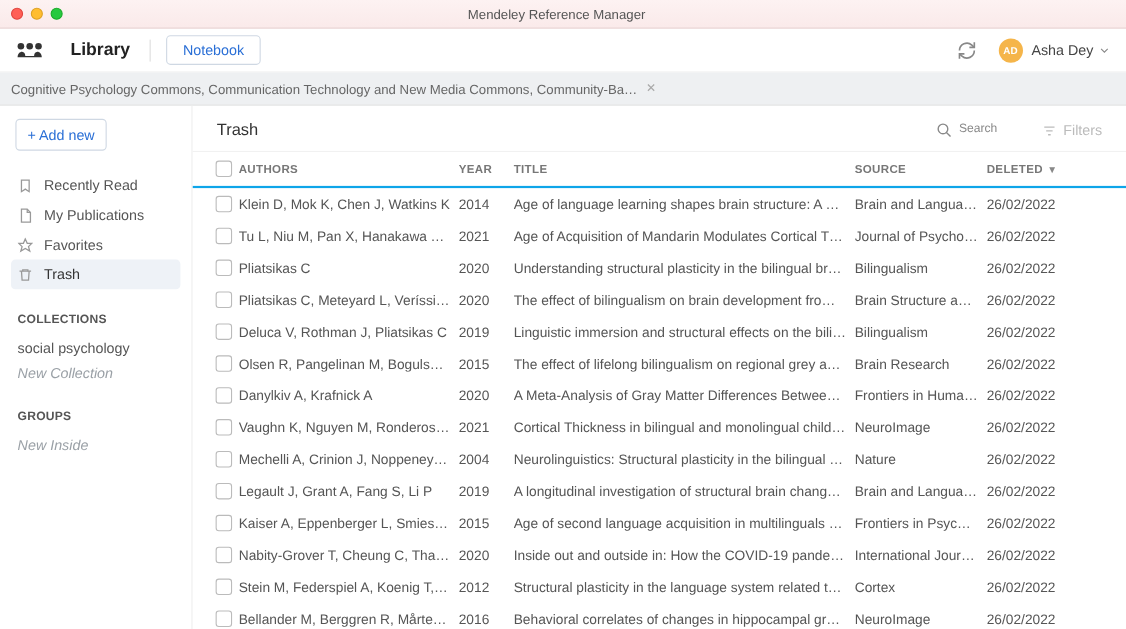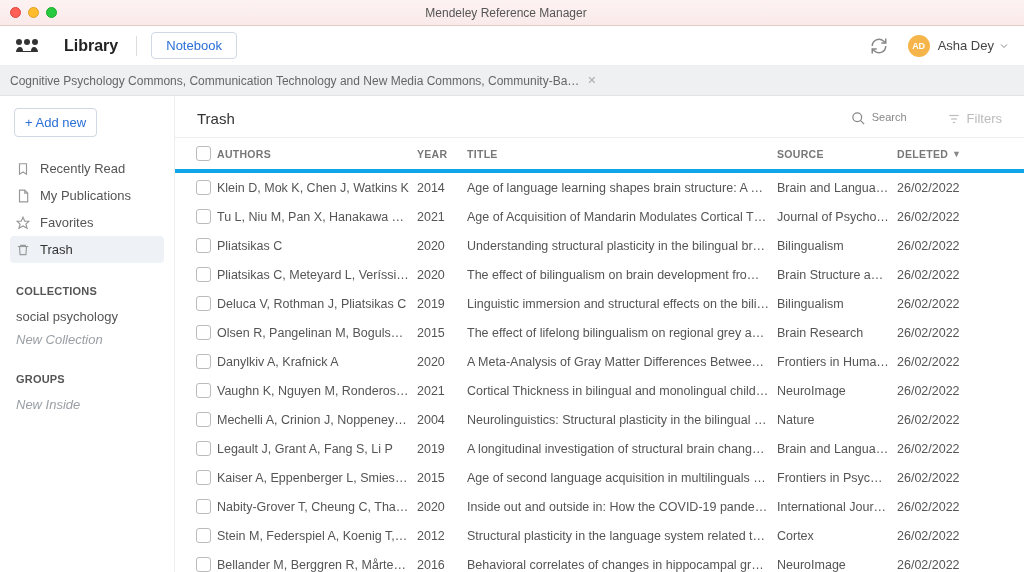--- a/index.html
+++ b/index.html
@@ -32,21 +32,21 @@
   .section-head { font-size:11px; font-weight:700; color:#555; letter-spacing:0.2px; margin:22px 0 8px 6px;}
   .sub-item { padding:4px 6px; color:#555; cursor:pointer; font-size:13px;}
   .sub-item.muted { color:#9aa0a6; font-style:italic;}
   .content { flex:1; display:flex; flex-direction:column; }
   .content-header { display:flex; align-items:center; padding:14px 22px 10px 22px;}
   .content-title { font-size:15px; color:#333; font-weight:500;}
   .content-header .spacer{flex:1;}
   .search-ctrl { display:flex; align-items:flex-start; gap:6px; color:#888; margin-right:40px; cursor:pointer; font-size:11px;}
   .filters-ctrl { display:flex; align-items:center; gap:6px; color:#bbb; font-size:13px;}
   .table { flex:1; overflow:hidden; }
-  .thead { display:flex; align-items:center; padding:8px 22px 8px 14px; border-top:1px solid #eee; border-bottom:4px solid #0ea5e9; font-size:10.5px; font-weight:700; color:#777; letter-spacing:0.3px;}
+  .thead { display:flex; align-items:center; padding:8px 22px 8px 14px; border-top:1px solid #eee; border-bottom:2px solid #0ea5e9; font-size:10.5px; font-weight:700; color:#777; letter-spacing:0.3px;}
   .col-cb { width:28px; display:flex; align-items:center; justify-content:center;}
   .cb { width:15px; height:15px; border:1.5px solid #bbb; border-radius:3px; background:#fff;}
   .col-authors { width:200px; padding-right:8px;}
   .col-year { width:50px;}
   .col-title { width:310px; padding-right:8px;}
   .col-source { width:120px; padding-right:8px;}
   .col-deleted { width:90px; display:flex; align-items:center; gap:4px;}
   .trow { display:flex; align-items:center; padding:7px 22px 7px 14px; font-size:12.5px; color:#555;}
   .cell { white-space:nowrap; overflow:hidden; text-overflow:ellipsis;}
   .sort-caret{font-size:9px;color:#888;}

